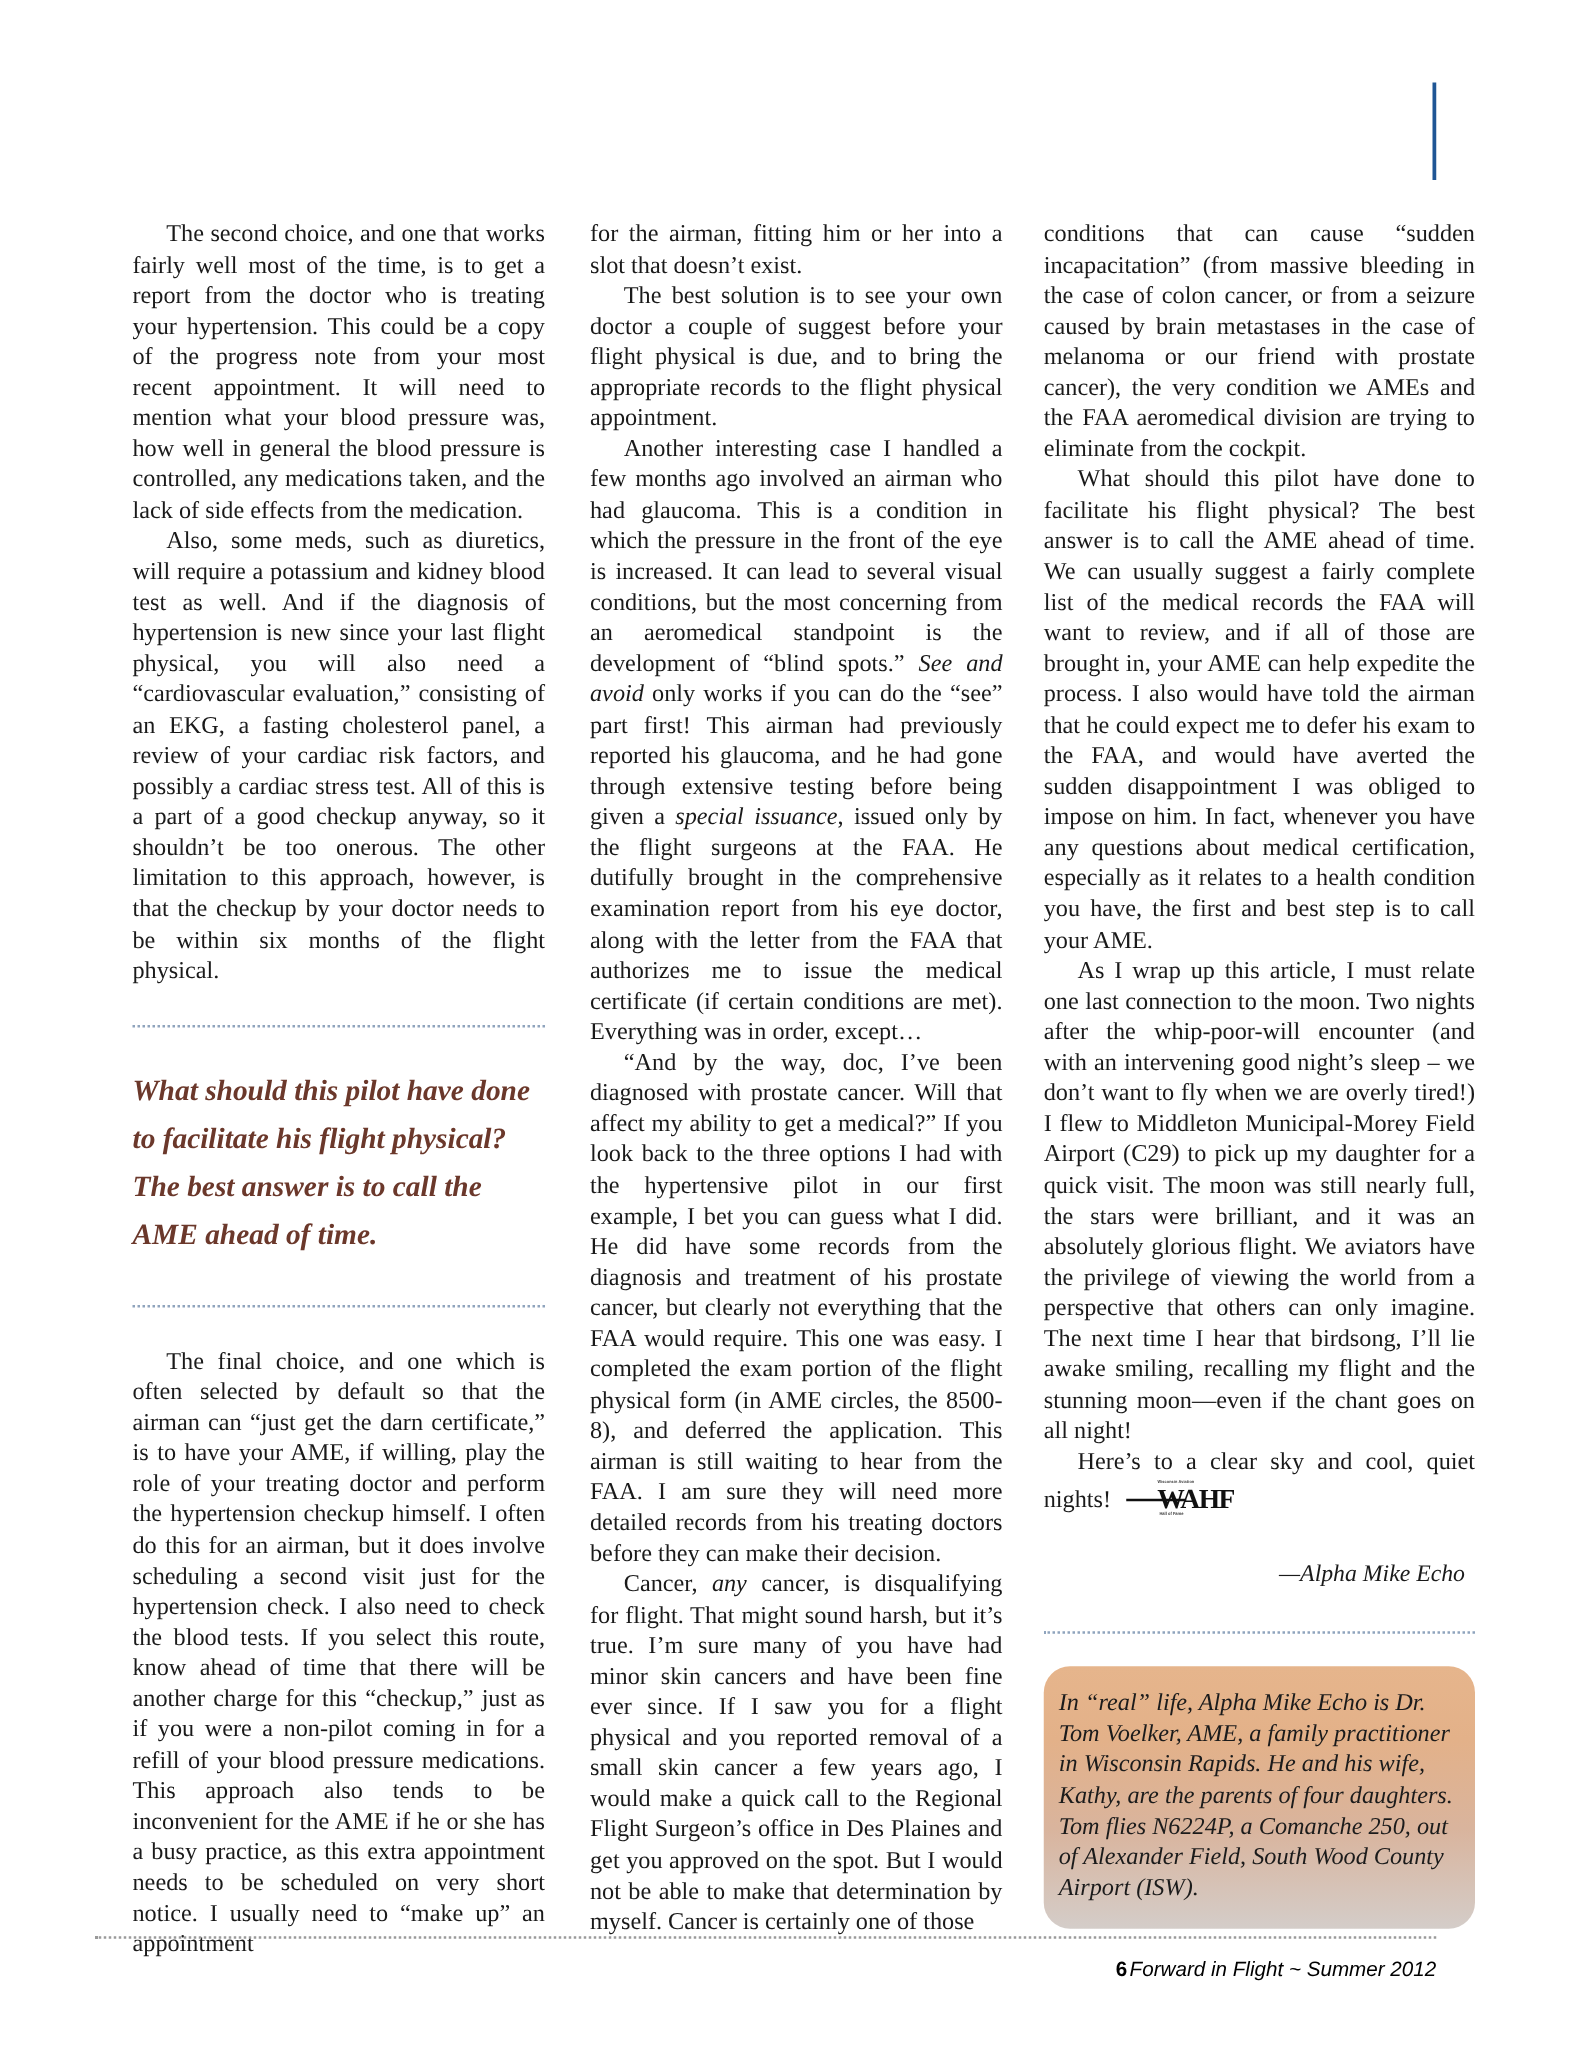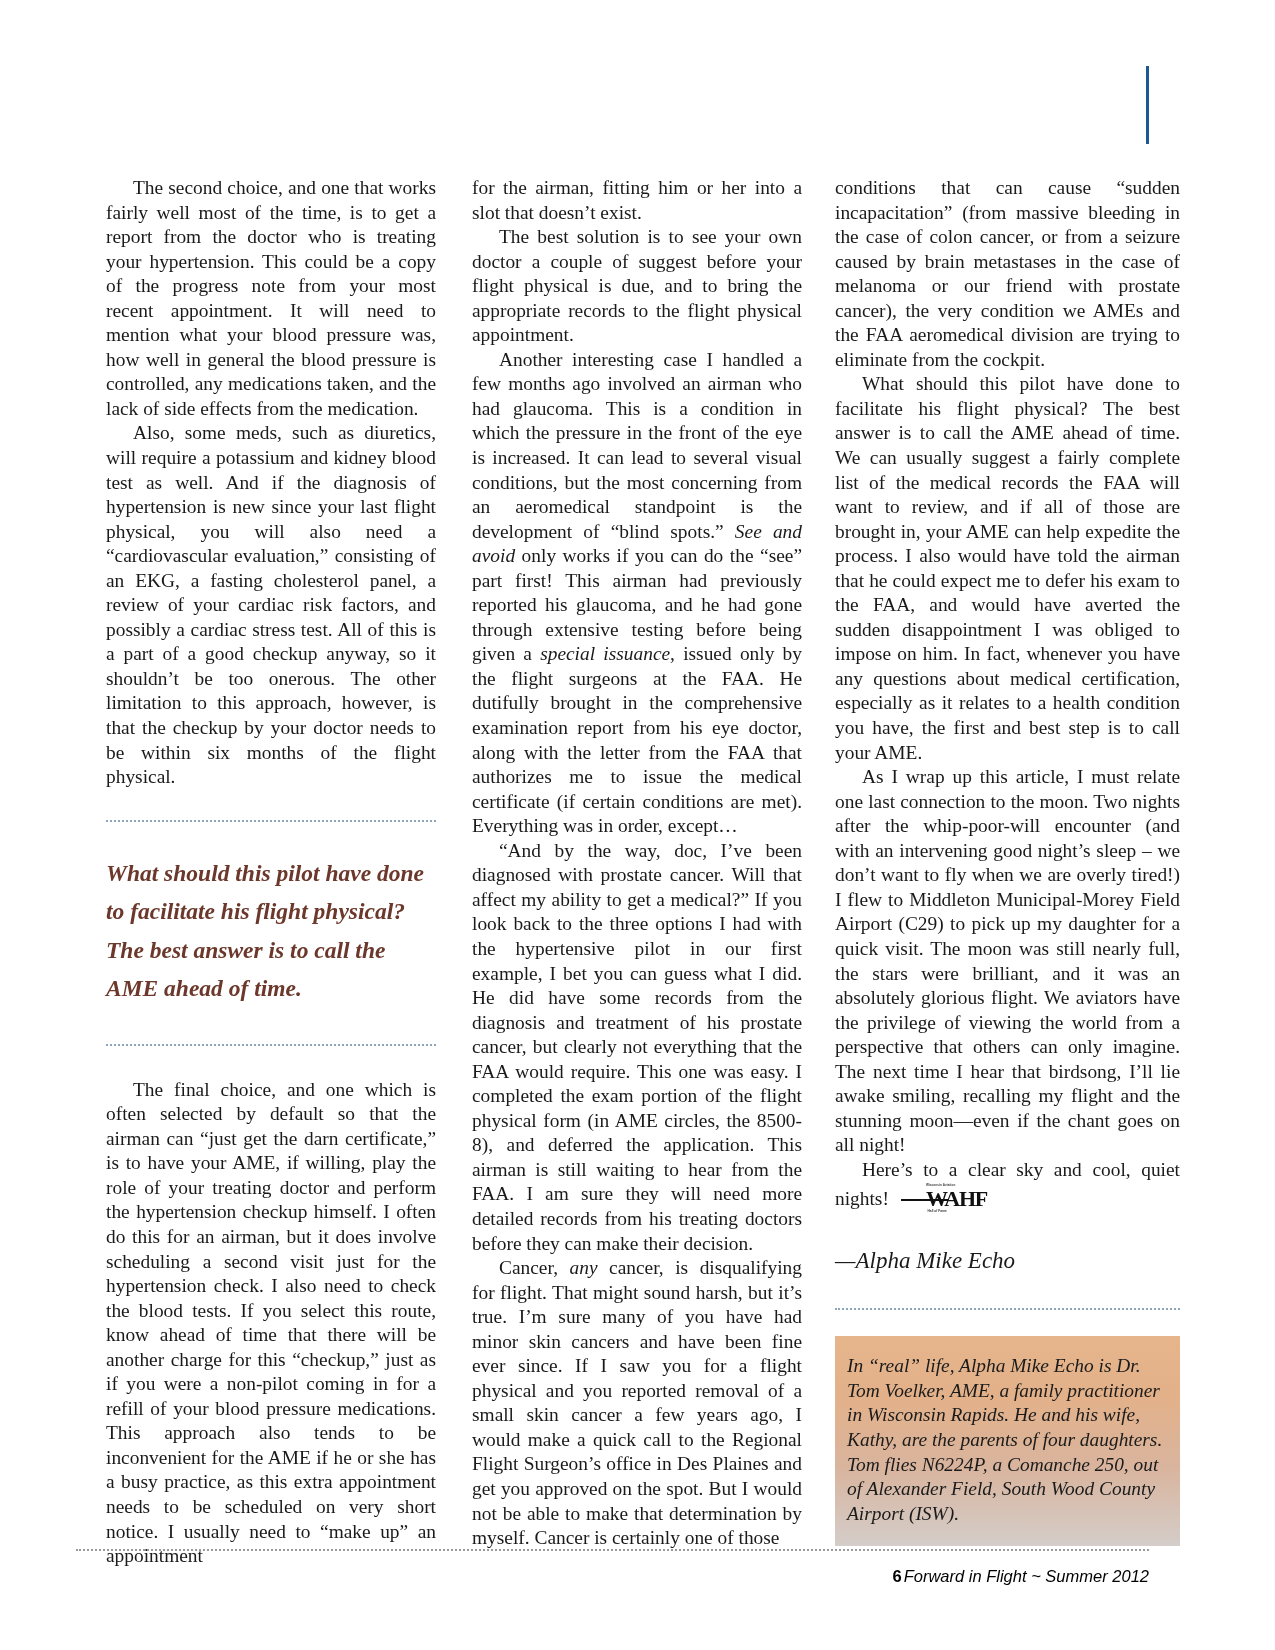--- a/index.html
+++ b/index.html
@@ -145,32 +145,34 @@
     font-family: "Liberation Sans", sans-serif;
     font-weight: bold;
     display: block;
     white-space: nowrap;
     transform: scaleX(0.9);
   }
 
   .signoff {
     margin-top: 36px;
     font-style: italic;
-    font-size: 23px;
+    font-size: 19px;
+    text-align: right;
     padding-right: 8px;
   }
 
   .biobox {
     margin-top: 26px;
     padding: 18px 16px 20px 12px;
     font-style: italic;
     font-size: 19.2px;
     line-height: 24.4px;
     color: #1b1b1b;
     background: linear-gradient(to bottom, #e6b58c 0%, #e3b189 28%, #d9b49d 62%, #d4cdc9 100%);
+    border-radius: 21px;
   }
   .biobox p { margin: 0; text-indent: 0; text-align: left; }
 
   
   .footer {
     position: absolute;
     left: 76px;
     top: 1549px;
     width: 1073px;
   }

